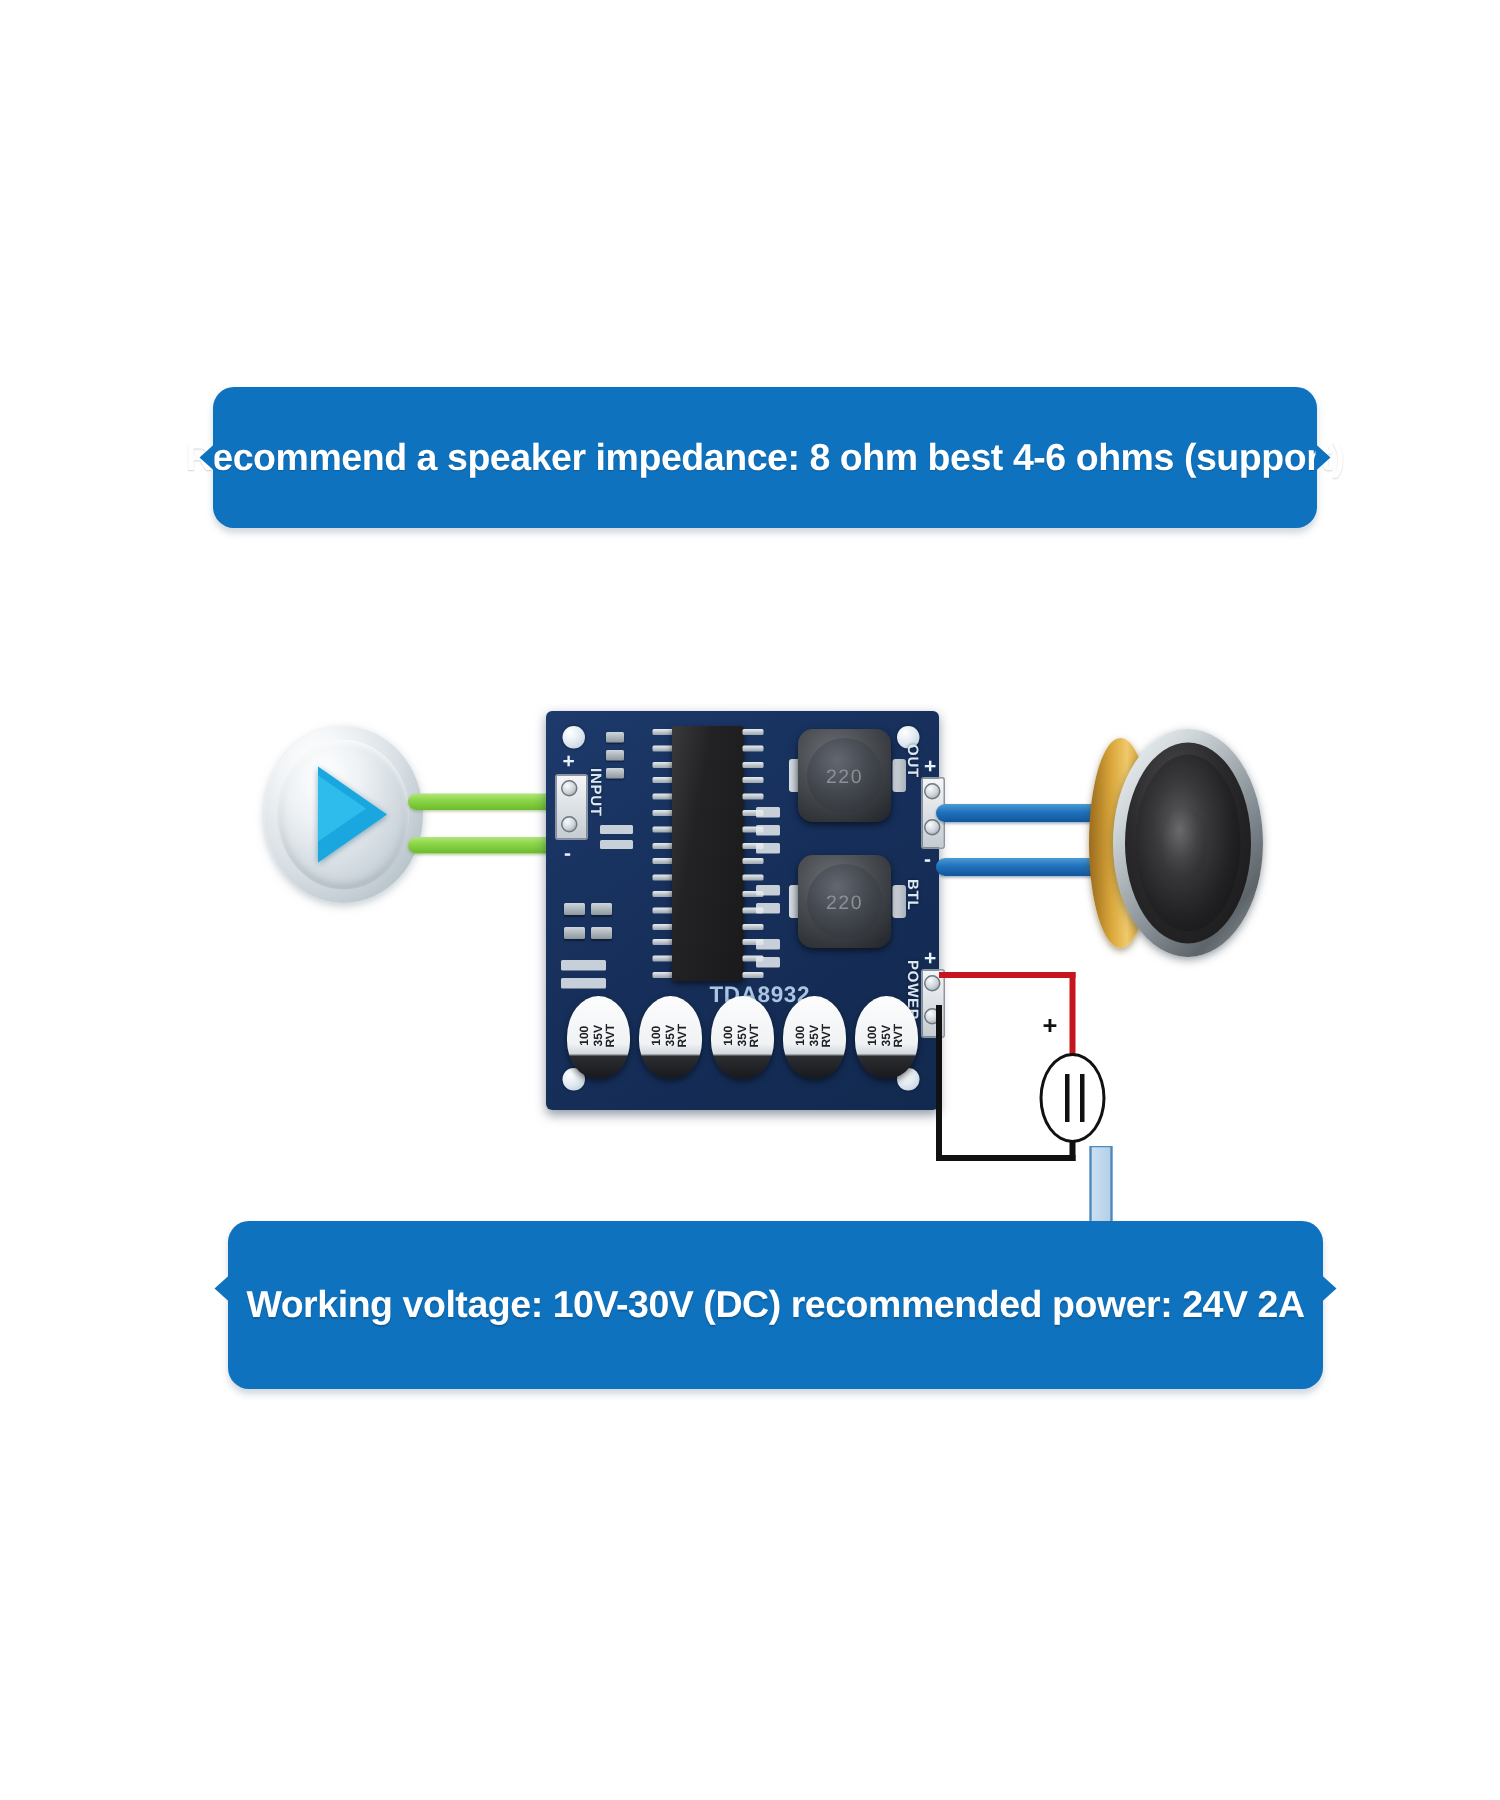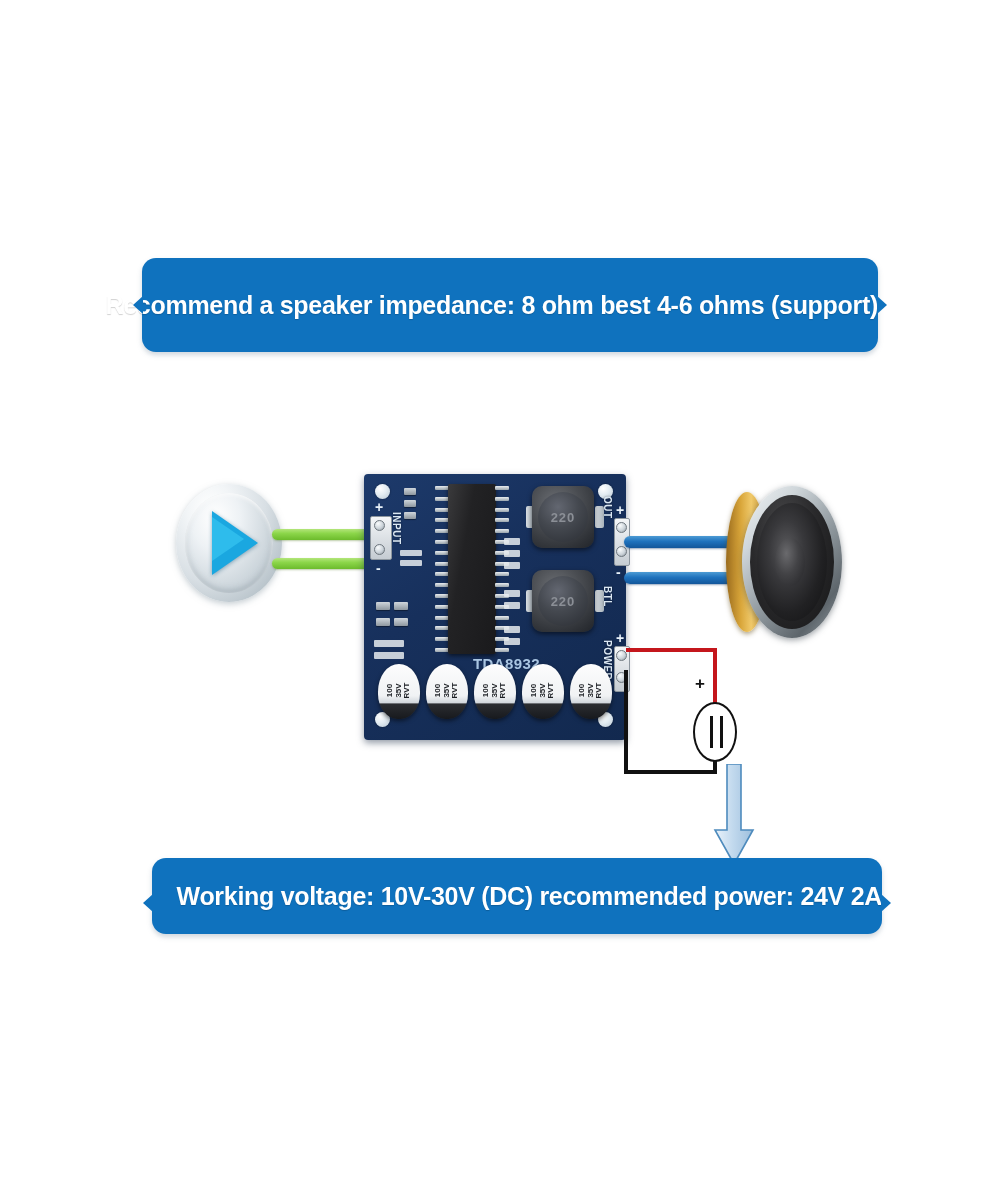--- a/index.html
+++ b/index.html
@@ -19,21 +19,21 @@
   }
 
   
   .banner {
     position: absolute;
     background: #0f72be;
     border-radius: 14px;
     box-shadow: 0 3px 5px rgba(120,140,160,0.35);
     display: flex;
     align-items: center;
-    justify-content: flex-end;
+    justify-content: center;
   }
   .banner-text {
     color: #ffffff;
     font-weight: bold;
     font-family: "Liberation Sans", sans-serif;
     letter-spacing: -0.3px;
     white-space: nowrap;
     text-shadow: 0 1px 1px rgba(0,0,0,0.18);
   }
   .banner .tail {
@@ -56,23 +56,23 @@
     left: 142px;
     top: 258px;
     width: 736px;
     height: 94px;
   }
   #banner-top .banner-text { font-size: 25px; }
   #banner-top .tail { top: 38px; }
 
   #banner-bottom {
     left: 152px;
-    top: 858px;
+    top: 814px;
     width: 730px;
-    height: 76px;
+    height: 112px;
   }
   #banner-bottom .banner-text { font-size: 25px; }
   #banner-bottom .tail { top: 36px; }
 
   
   #source-icon {
     position: absolute;
     left: 176px;
     top: 484px;
     width: 106px;
@@ -207,21 +207,20 @@
   .inductor {
     position: absolute;
     width: 62px;
     height: 62px;
     border-radius: 10px;
     background: radial-gradient(circle at 38% 28%, #6c6f74 0%, #4b4e53 40%, #2e3136 80%, #212429 100%);
     box-shadow: 0 2px 5px rgba(0,0,0,0.55);
     display: flex;
     align-items: center;
     justify-content: center;
-    font-weight: bold;
   }
   .inductor .ind-core {
     width: 50px;
     height: 50px;
     border-radius: 50%;
     background: radial-gradient(circle at 40% 30%, #636771 0%, #44484f 45%, #2a2d33 100%);
     display: flex;
     align-items: center;
     justify-content: center;
   }

